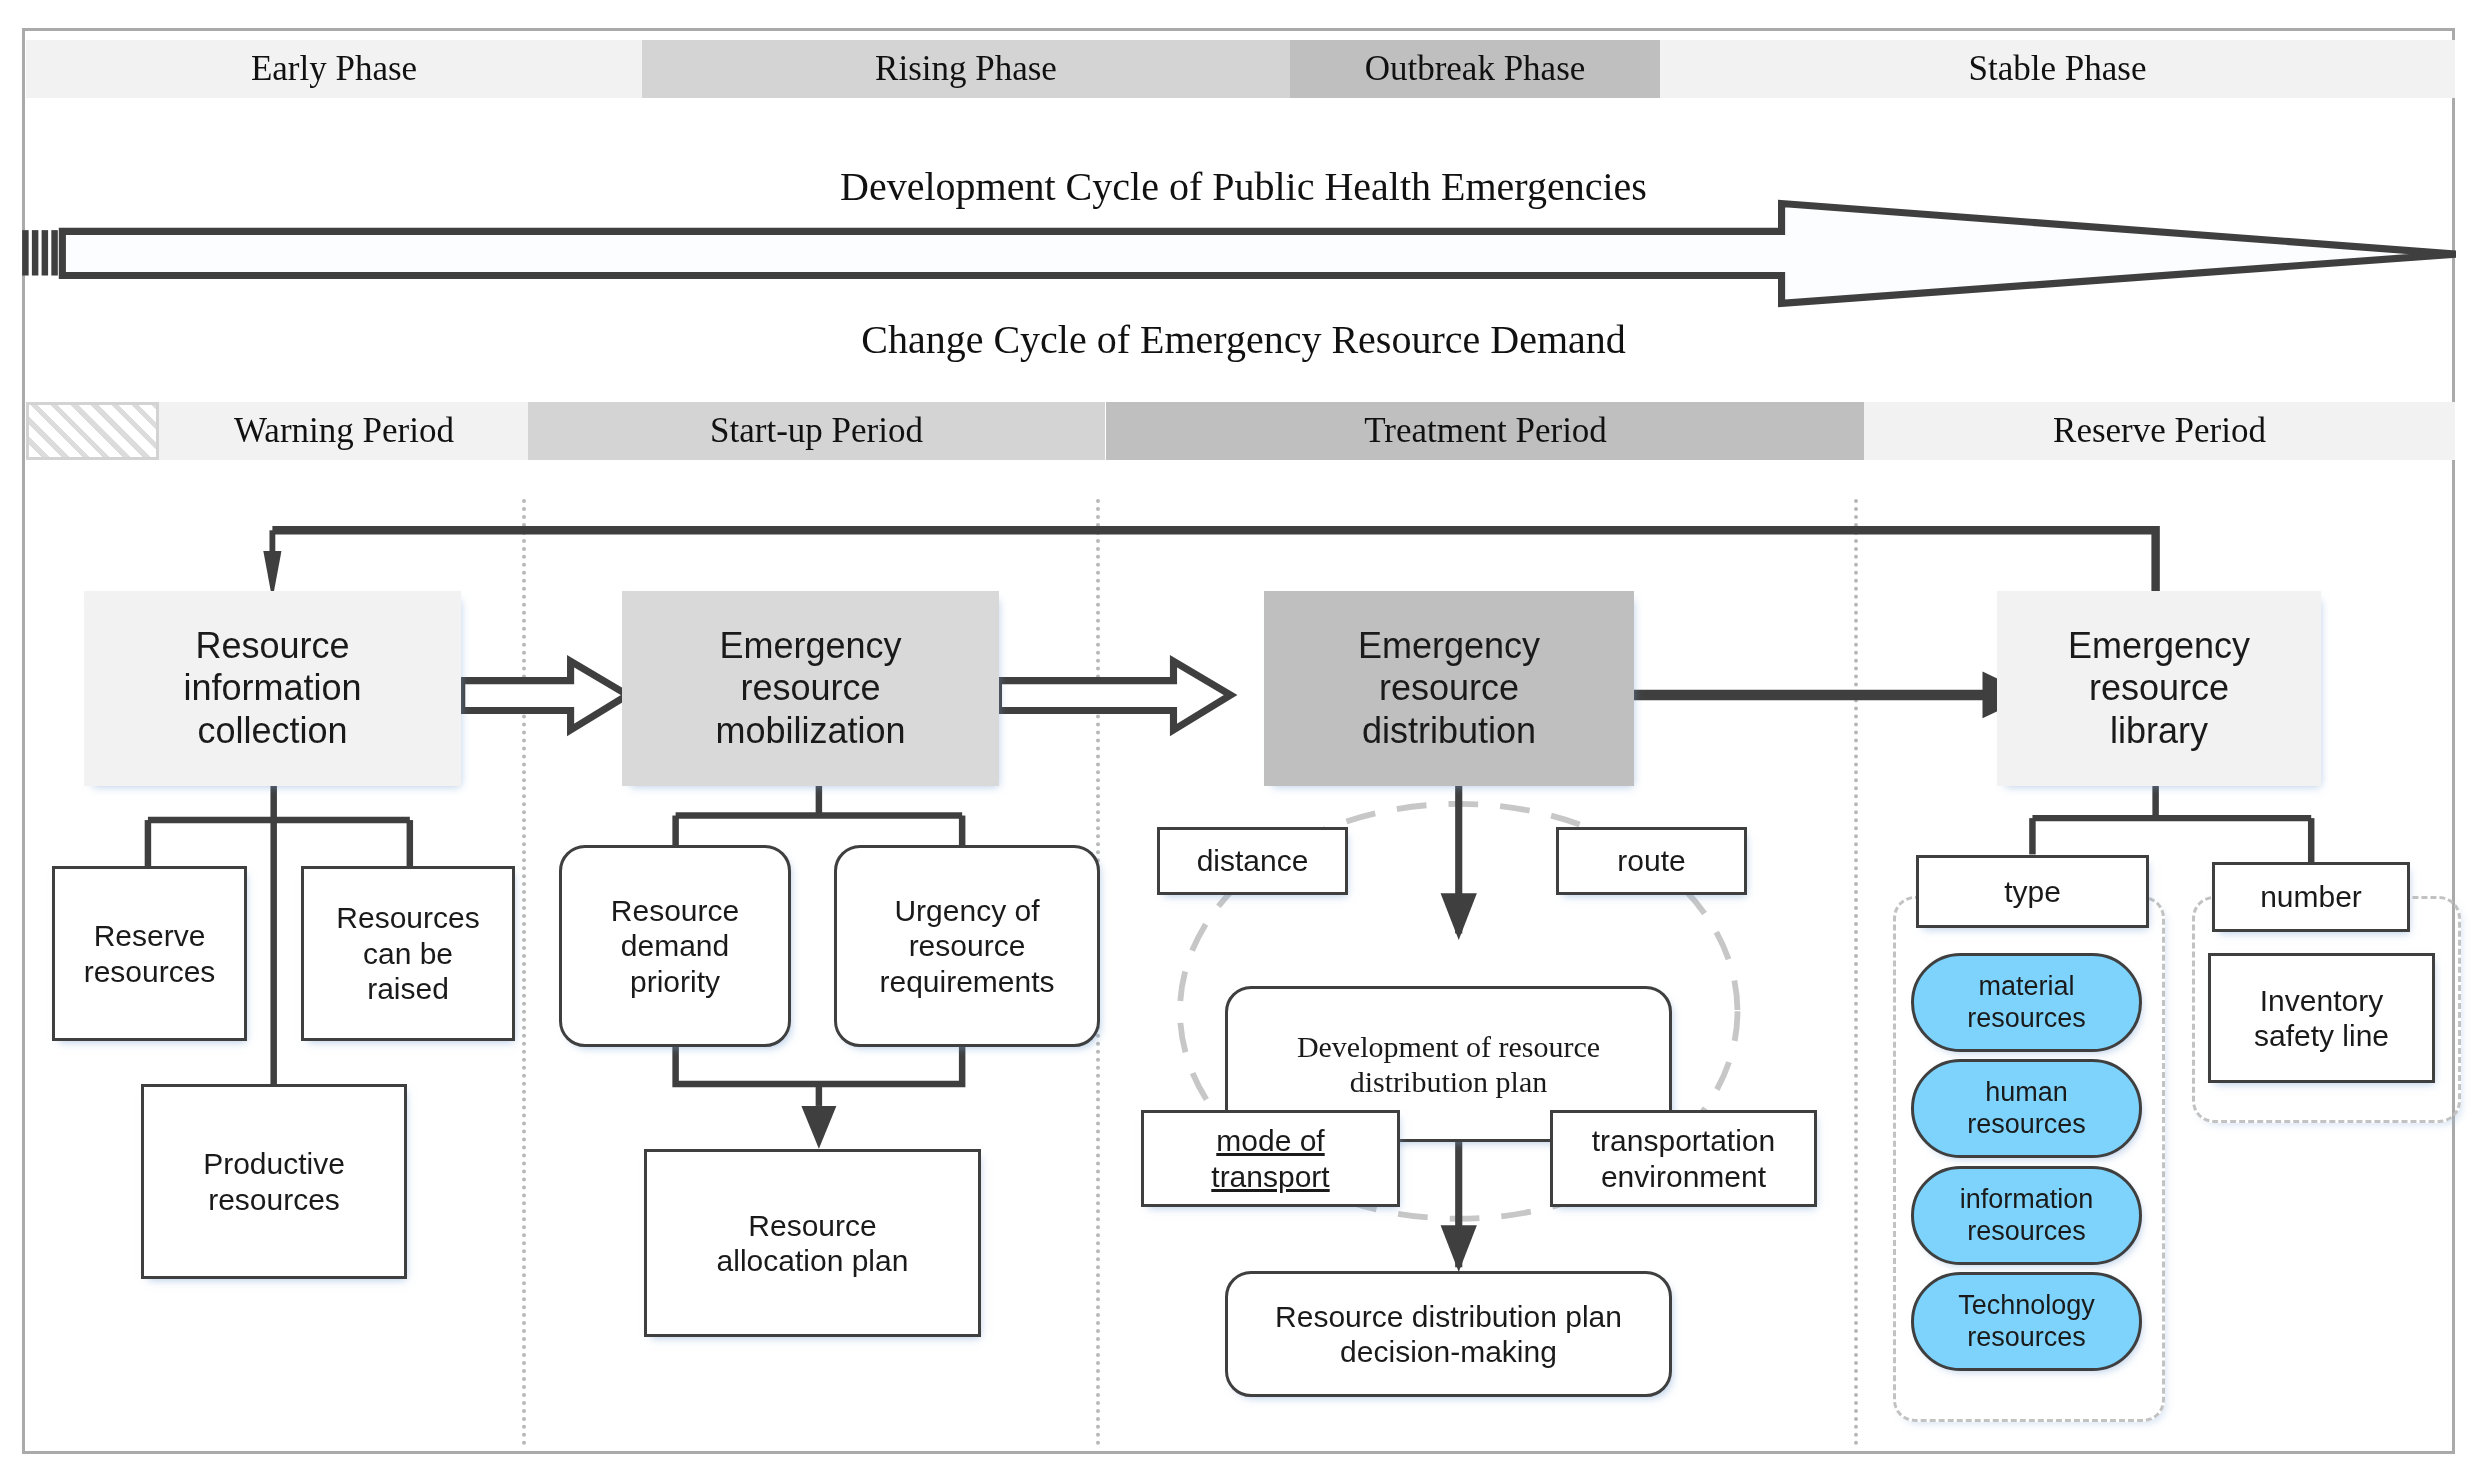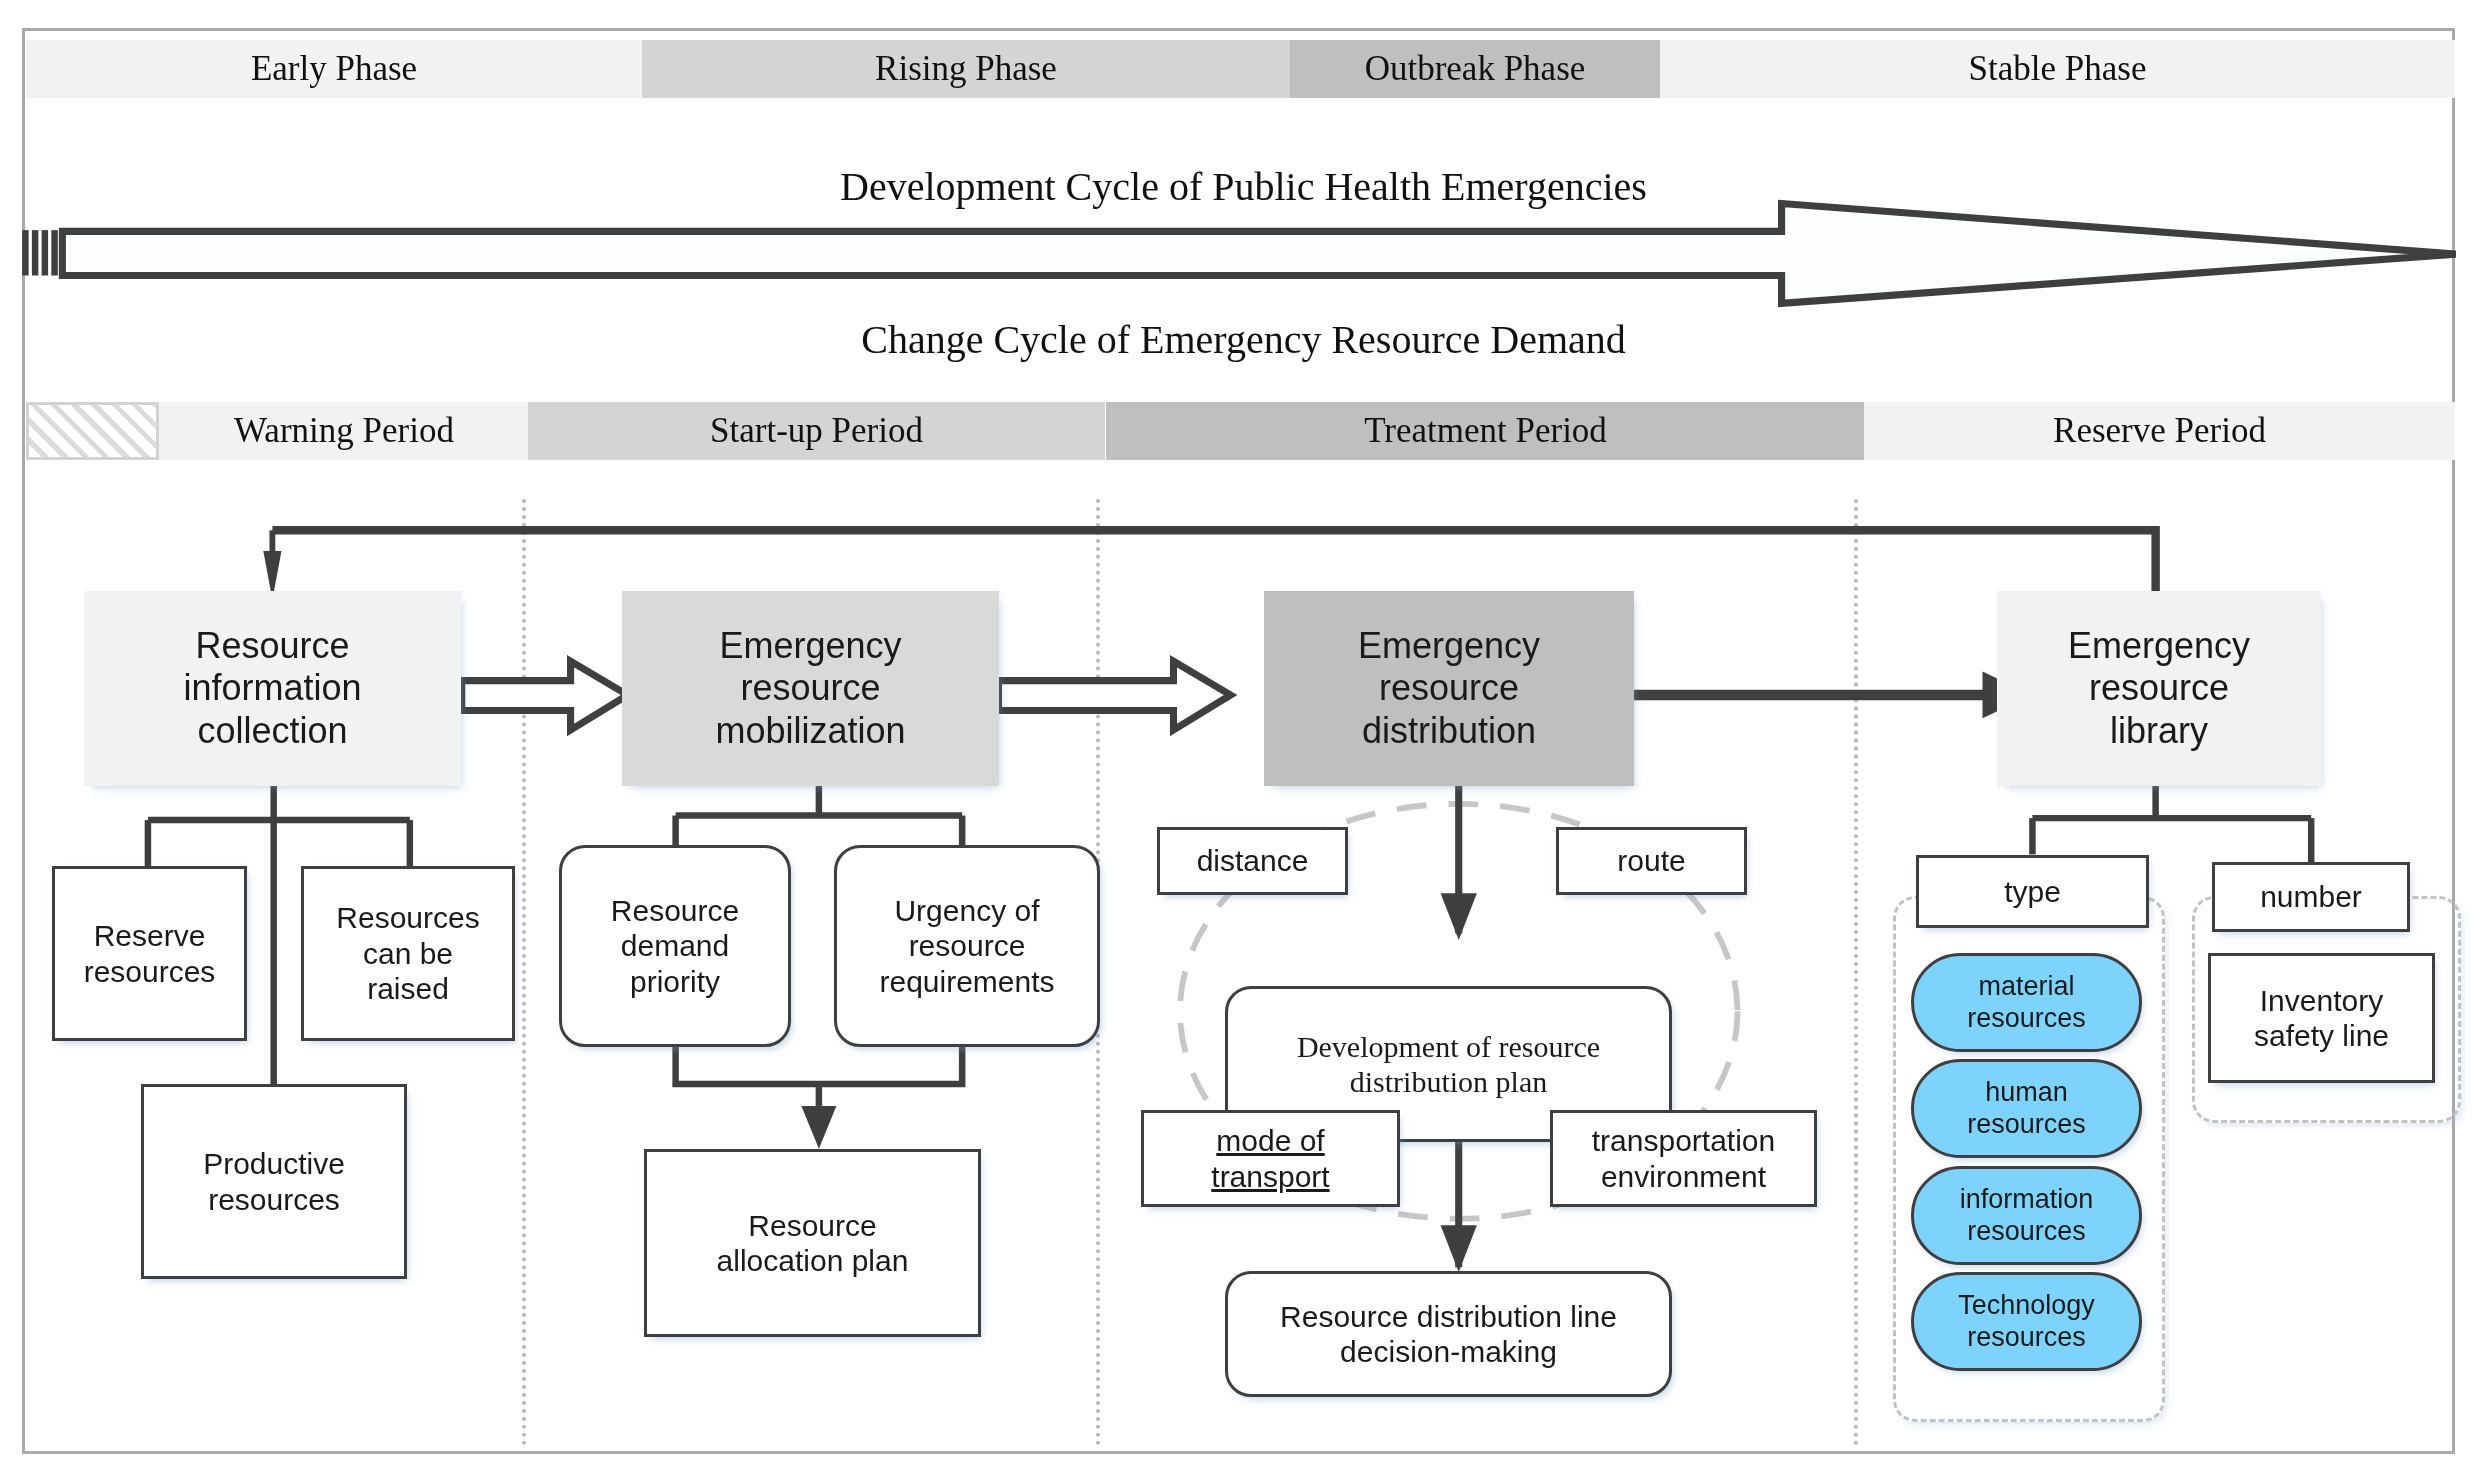--- a/index.html
+++ b/index.html
@@ -225,21 +225,21 @@
   </div>
   <div class="node rect" style="left:1141px;top:1110px;width:259px;height:97px;text-decoration:underline;">
     <span style="white-space:pre-line">mode of
 transport</span>
   </div>
   <div class="node rect" style="left:1550px;top:1110px;width:267px;height:97px;">
     <span style="white-space:pre-line">transportation
 environment</span>
   </div>
   <div class="node round" style="left:1225px;top:1271px;width:447px;height:126px;">
-    <span style="white-space:pre-line">Resource distribution line
+    <span style="white-space:pre-line">Resource distribution plan
 decision-making</span>
   </div>
 
   <div class="dashgroup" style="left:1893px;top:896px;width:272px;height:526px;"></div>
   <div class="dashgroup" style="left:2192px;top:896px;width:269px;height:227px;"></div>
 
   <div class="node rect" style="left:1916px;top:855px;width:233px;height:73px;">
     <span style="white-space:pre-line">type</span>
   </div>
   <div class="node rect" style="left:2212px;top:862px;width:198px;height:70px;">

